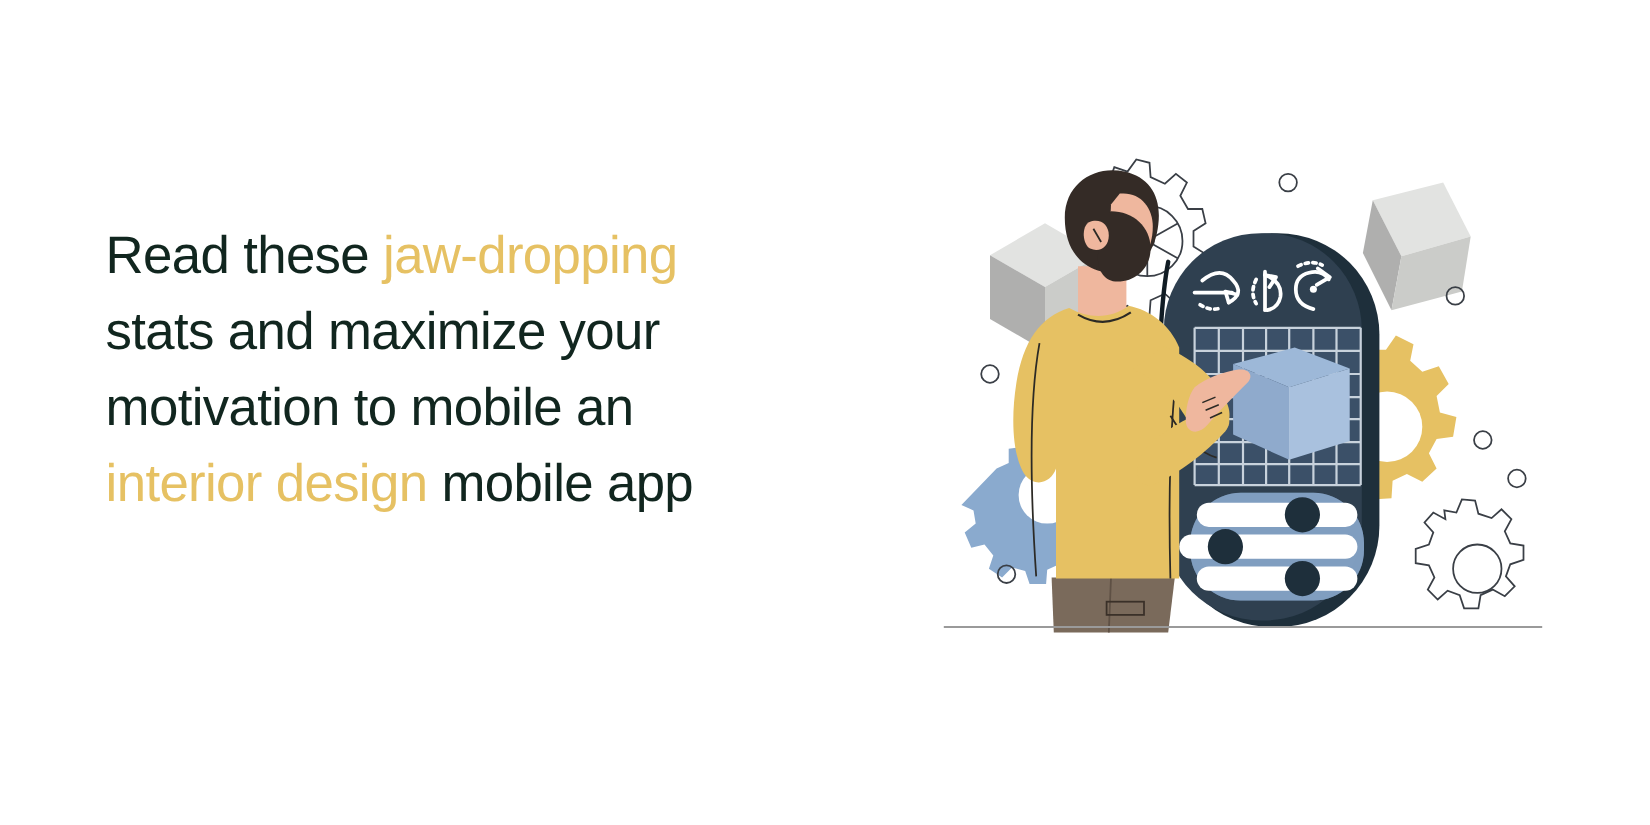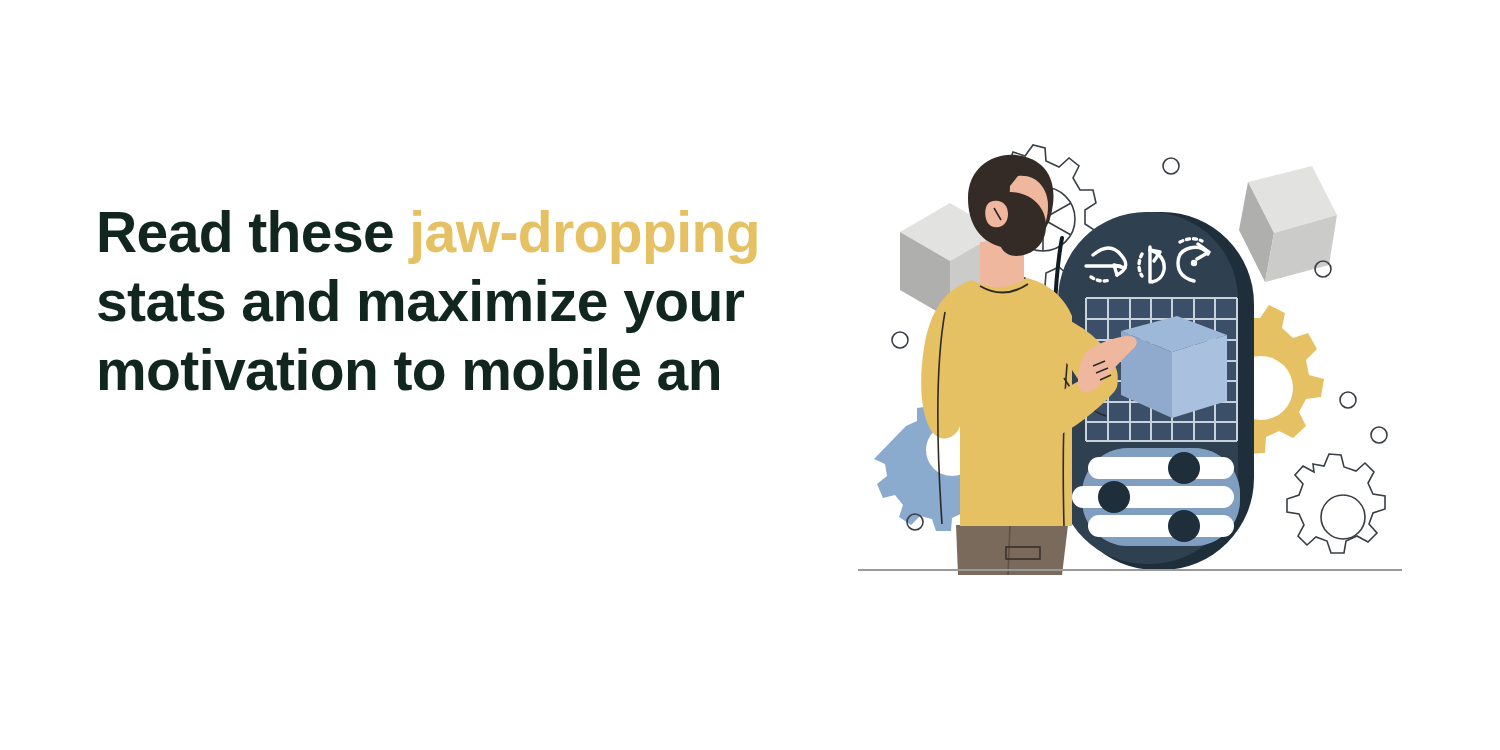--- a/index.html
+++ b/index.html
@@ -20,22 +20,22 @@
   
   #headline-block {
     position: absolute;
     left: 96px;
     top: 198px;
     width: 720px;
   }
   .headline {
     margin: 0;
     font-family: "Liberation Sans", sans-serif;
-    font-weight: 700;
-    font-size: 57px;
+    font-weight: 400;
+    font-size: 48px;
     line-height: 69px;
     letter-spacing: -0.6px;
     color: #11261F;
     -webkit-font-smoothing: antialiased;
   }
   .headline .accent { color: #E6C163; }
   .headline .line { display: block; white-space: nowrap; }
 
   
   #illustration {
@@ -50,20 +50,21 @@
 </head>
 <body>
 
 <div id="page">
 
   <div id="headline-block">
     <h1 class="headline">
       <span class="line"><span>Read these </span><span class="accent">jaw-dropping</span></span>
       <span class="line">stats and maximize your</span>
       <span class="line">motivation to mobile an</span>
+      <span class="line"><span class="accent">interior design</span><span> mobile app</span></span>
     </h1>
   </div>
 
   <div id="illustration">
     <svg viewBox="0 0 560 460" xmlns="http://www.w3.org/2000/svg">
 
       <g fill="none" stroke="#3A3F46" stroke-width="1.6">
         <path d="M163 22 l12 4 8 -11 12 3 1 13 13 6 10 -9 10 8 -6 12 7 12 13 0 3 13 -11 7 0 14 11 7 -3 12 -13 1 -7 12 6 12 -10 8 -10 -9 -13 6 -1 13 -12 3 -8 -11 -13 4 -7 -11 8 -11 -7 -12 -13 1 -4 -12 11 -7 0 -14 -11 -7 4 -12 13 1 7 -12 -8 -11z"></path>
         <circle cx="193" cy="89" r="32"></circle>
         <circle cx="193" cy="89" r="6"></circle>

